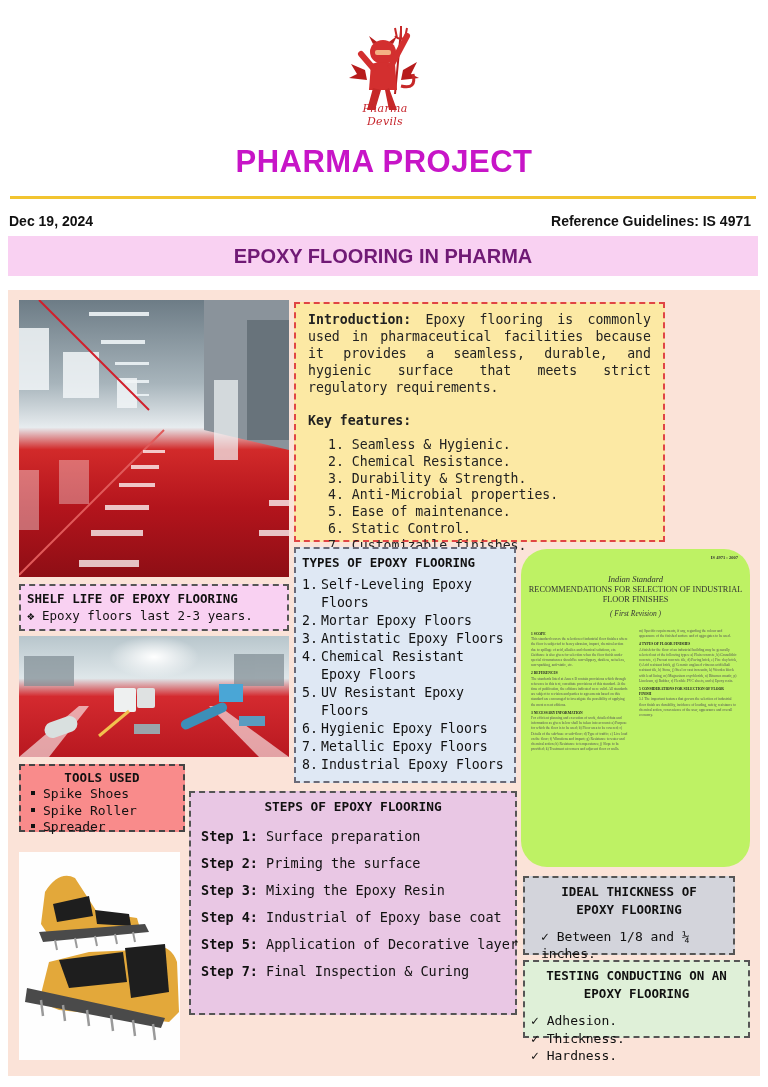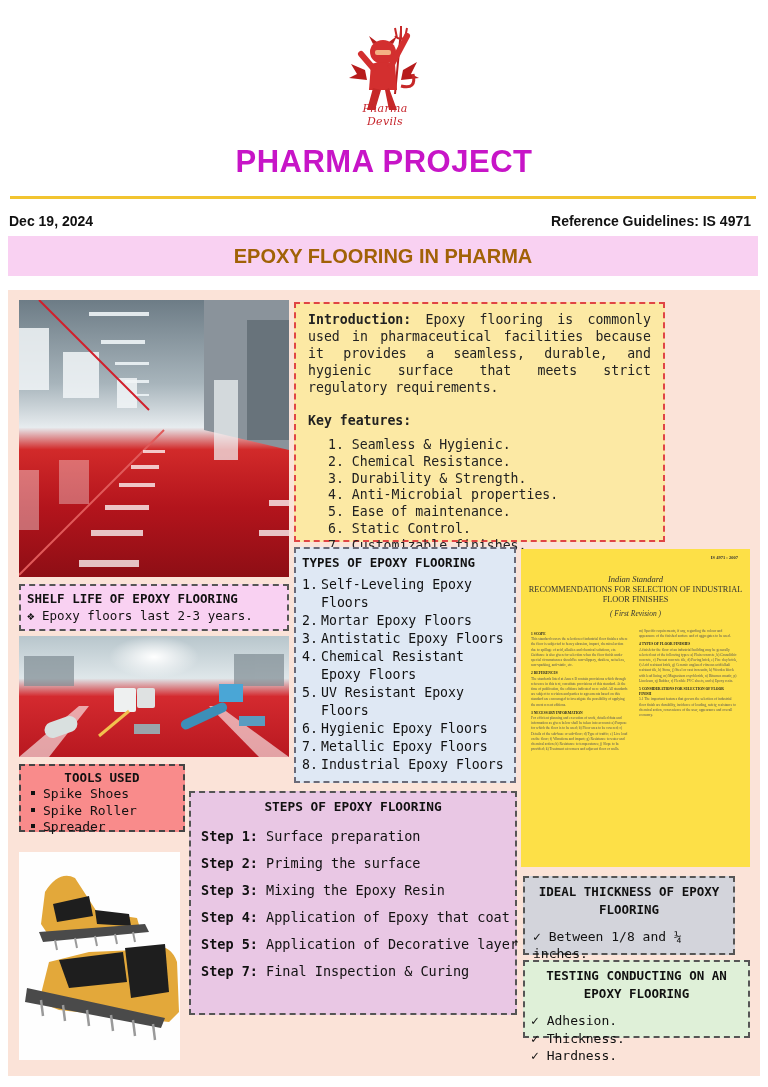--- a/index.html
+++ b/index.html
@@ -13,21 +13,21 @@
   .main-title { position: absolute; left: 0; right: 0; top: 144px; text-align: center;
     font-family: "Liberation Sans", sans-serif; font-weight: bold; font-size: 31px; color: #c715c7; letter-spacing: 0.5px; }
 
   .gold-rule { position: absolute; left: 10px; right: 12px; top: 196px; height: 3px; background: #f2c430; }
 
   .date { position: absolute; left: 9px; top: 213px; font-weight: bold; font-size: 14px; }
   .ref { position: absolute; right: 17px; top: 213px; font-weight: bold; font-size: 14px; }
 
   .banner { position: absolute; left: 8px; right: 10px; top: 236px; height: 40px; background: #f9d1f2;
     display: flex; align-items: center; justify-content: center;
-    font-weight: bold; font-size: 20px; color: #a16207; }
+    font-weight: bold; font-size: 20px; color: #701a75; }
 
   .panel { position: absolute; left: 8px; top: 290px; width: 752px; height: 786px; background: #fbe3d8; }
 
   .mono { font-family: "DejaVu Sans Mono", "Liberation Mono", monospace; }
 
   .box { position: absolute; }
 
   
   .img-corridor { position: absolute; left: 19px; top: 300px; width: 270px; height: 277px; overflow: hidden;
     background: linear-gradient(180deg, #6d7c86 0%, #a7b4bb 30%, #e7ecef 46%, #d22a2a 54%, #b3141c 75%, #8e0e15 100%); }
@@ -47,22 +47,22 @@
   .img-tools { position: absolute; left: 19px; top: 636px; width: 270px; height: 121px; overflow: hidden;
     background: linear-gradient(180deg, #b8c6cc 0%, #dfe7ea 35%, #d42a2f 50%, #b81820 100%); }
 
   .types-box { left: 294px; top: 547px; width: 222px; height: 236px; background: #dfe8f4;
     border: 2px dashed #6a6a78; padding: 5px 6px; font-size: 13.2px; }
   .types-box .h { font-weight: bold; font-size: 12.5px; line-height: 18px; margin-bottom: 4px; }
   .types-box ol { list-style: none; }
   .types-box li { display: flex; line-height: 18px; }
   .types-box li .n { width: 19px; flex-shrink: 0; }
 
-  .std-doc { position: absolute; left: 521px; top: 549px; width: 229px; height: 318px; background: #fde047; overflow: hidden;
-    font-family: "Liberation Serif", serif; color: #333; }
+  .std-doc { position: absolute; left: 521px; top: 549px; width: 229px; height: 318px; background: #bef264; overflow: hidden;
+    font-family: "Liberation Serif", serif; color: #333; border-radius: 26px; }
   .std-doc .code { position: absolute; right: 12px; top: 6px; font-size: 4.5px; font-weight: bold; }
   .std-doc .s1 { position: absolute; left: 0; right: 0; top: 25px; text-align: center; font-style: italic; font-size: 8.5px; }
   .std-doc .s2 { position: absolute; left: 0; right: 0; top: 36px; text-align: center; font-size: 8.3px; line-height: 10px; }
   .std-doc .s3 { position: absolute; left: 0; right: 0; top: 60px; text-align: center; font-style: italic; font-size: 7.5px; }
   .std-doc .col { position: absolute; top: 80px; width: 98px; font-size: 3.6px; line-height: 5.2px; color: #555; }
   .std-doc .col b { color: #222; display: block; margin-top: 3px; }
 
   .tools-box { left: 19px; top: 764px; width: 166px; height: 68px; background: #f98b8b;
     border: 2px dashed #444; padding: 3px 8px; font-size: 13px; }
   .tools-box .h { text-align: center; font-weight: bold; font-size: 12.5px; line-height: 17px; }
@@ -72,21 +72,21 @@
 
   .steps-box { left: 189px; top: 791px; width: 328px; height: 224px; background: #e9c7e4;
     border: 2px dashed #555; padding: 5px 10px; font-size: 13.5px; }
   .steps-box .h { text-align: center; font-weight: bold; font-size: 12.8px; line-height: 18px; margin-bottom: 7px; }
   .steps-box .row { line-height: 27px; white-space: nowrap; }
   .steps-box .row b { font-weight: bold; }
 
   .img-shoes { position: absolute; left: 19px; top: 852px; width: 161px; height: 208px; background: #fefefe; overflow: hidden; }
 
   .thick-box { left: 523px; top: 876px; width: 212px; height: 79px; background: #d3d4db;
-    border: 2px dashed #555; padding: 5px 8px; font-size: 13px; }
+    border: 2px dashed #555; padding: 5px 16px; font-size: 13px; }
   .thick-box .h { text-align: center; font-weight: bold; font-size: 12.5px; line-height: 17.5px; }
   .thick-box .t { margin-top: 10px; line-height: 17px; }
 
   .test-box { left: 523px; top: 960px; width: 227px; height: 78px; background: #dff0d8;
     border: 2px dashed #555; padding: 5px 6px; font-size: 13px; }
   .test-box .h { text-align: center; font-weight: bold; font-size: 12.5px; line-height: 17.5px; }
   .test-box ul { list-style: none; margin-top: 10px; }
   .test-box li { line-height: 17.5px; }
 </style>
 </head>
@@ -275,21 +275,21 @@
     <li><span class="b"></span><span>Spike Roller</span></li>
     <li><span class="b"></span><span>Spreader</span></li>
   </ul>
 </div>
 
 <div class="box steps-box mono">
   <div class="h">STEPS OF EPOXY FLOORING</div>
   <div class="row"><b>Step 1:</b> <span>Surface preparation</span></div>
   <div class="row"><b>Step 2:</b> <span>Priming the surface</span></div>
   <div class="row"><b>Step 3:</b> <span>Mixing the Epoxy Resin</span></div>
-  <div class="row"><b>Step 4:</b> <span>Application of Epoxy that coat</span></div>
+  <div class="row"><b>Step 4:</b> <span>Industrial of Epoxy base coat</span></div>
   <div class="row"><b>Step 5:</b> <span>Application of Decorative layer</span></div>
   <div class="row"><b>Step 7:</b> <span>Final Inspection &amp; Curing</span></div>
 </div>
 
 <div class="img-shoes">
   <svg width="161" height="208" viewBox="0 0 161 208">
 
     <path d="M22 72 L26 40 Q40 18 56 26 L78 60 L118 66 L122 80 L30 84 Z" fill="#e3a83a"></path>
     <path d="M34 52 L70 44 L74 64 L38 70 Z" fill="#1e1e1e"></path>
     <path d="M76 58 L110 62 L112 74 L78 72 Z" fill="#1e1e1e"></path>

